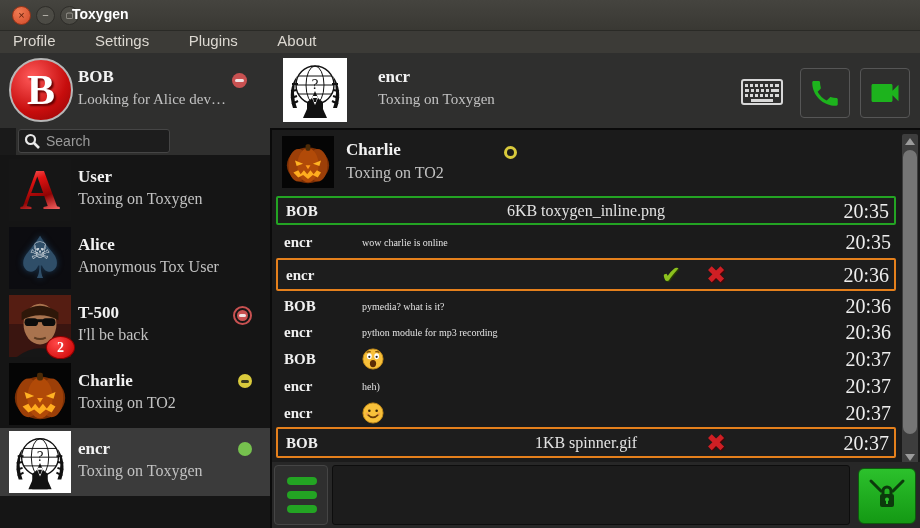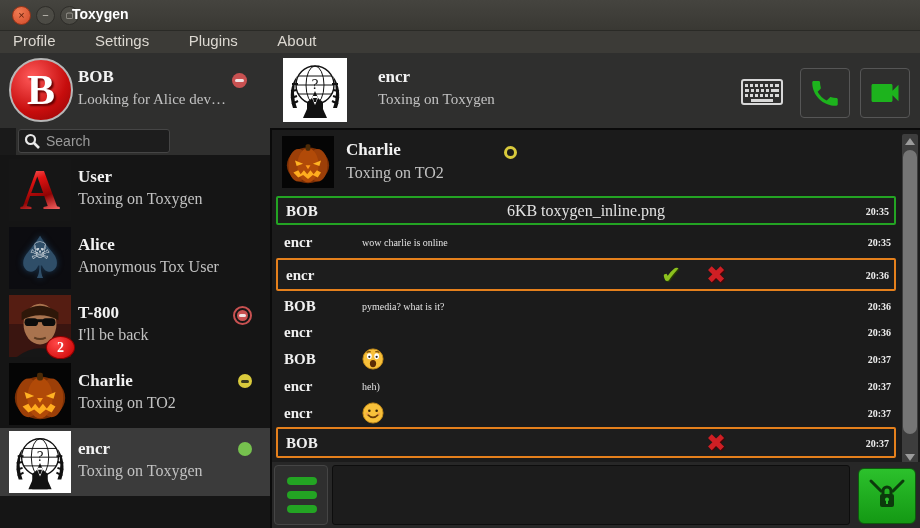--- a/index.html
+++ b/index.html
@@ -75,21 +75,21 @@
   
   .chatarea{position:absolute;left:270px;top:128px;width:650px;height:400px;background:#1b1b1b;
     border-left:2px solid #0a0a0a;border-top:2px solid #0a0a0a;box-sizing:border-box;}
   .chathead{position:absolute;left:0;top:2px;width:626px;height:58px;}
   .chathead .cav{left:10px;top:4px;width:52px;height:52px;}
   .chathead .cname{left:74px;top:8px;}
   .chathead .cstatus{left:74px;top:32px;}
   .chathead .cicon{left:232px;right:auto;top:14px;}
   .mrow{position:absolute;left:4px;right:24px;font-family:"Liberation Serif",serif;color:#e3e3e3;}
   .mrow .sender{position:absolute;left:8px;top:50%;transform:translateY(-50%);font-weight:bold;font-size:15px;color:#f0f0f0;}
-  .mrow .time{position:absolute;right:5px;top:50%;transform:translateY(-50%);font-size:10px;color:#eee;font-weight:bold;}
+  .mrow .time{position:absolute;right:5px;top:50%;transform:translateY(-50%);font-size:20px;color:#eee;}
   .mrow .body{position:absolute;left:86px;top:50%;transform:translateY(-50%);font-size:10px;}
   .mrow.file .body{left:0;right:0;text-align:center;font-size:16px;}
   .mrow.file{border:2px solid; border-radius:2px;background:#1d1d1d;box-sizing:border-box;}
   .mrow.green{border-color:var(--accent_green,#2fa32f);}
   .mrow.orange{border-color:var(--accent_orange,#e5801c);}
   .r1{top:66px;height:29px;}
   .r2{top:99px;height:26px;}
   .r3{top:128px;height:33px;}
   .r4{top:163px;height:26px;}
   .r5{top:189px;height:26px;}
@@ -270,21 +270,21 @@
         <rect width="64" height="64" fill="#3a1510"></rect>
         <rect x="0" y="0" width="64" height="30" fill="#551d12"></rect>
         <ellipse cx="32" cy="30" rx="17" ry="21" fill="#a9734e"></ellipse>
         <path d="M13 18 Q32 4 51 18 L51 26 Q32 16 13 26 Z" fill="#2e1709"></path>
         <rect x="16" y="24" width="14" height="8" rx="4" fill="#0c0c0c"></rect>
         <rect x="34" y="24" width="14" height="8" rx="4" fill="#0c0c0c"></rect>
         <rect x="29" y="25" width="6" height="3" fill="#0c0c0c"></rect>
         <path d="M26 44 Q32 47 38 44" stroke="#5e3c22" stroke-width="2" fill="none"></path>
         <path d="M8 64 Q32 46 56 64 Z" fill="#161616"></path>
       </svg>
-      <div class="name cname">T-800</div>
+      <div class="name cname">T-500</div>
       <div class="statusmsg cstatus">I'll be back</div>
       <span class="ic-busyring cicon"></span>
       <div class="badge">2</div>
     </div>
 
     <div class="crow c3">
       <svg class="cav" viewBox="0 0 64 64">
           <use href="#pumpkin-av"></use>
         </svg>
       <div class="name cname">Charlie</div>
@@ -332,20 +332,21 @@
     </div>
 
     <div class="mrow r4">
       <span class="sender">BOB</span>
       <span class="body">pymedia? what is it?</span>
       <span class="time">20:36</span>
     </div>
 
     <div class="mrow r5">
       <span class="sender">encr</span>
+      <span class="body">python module for mp3 recording</span>
       <span class="time">20:36</span>
     </div>
 
     <div class="mrow r6">
       <span class="sender">BOB</span>
       <svg class="emobody" viewBox="0 0 24 24">
         <circle cx="12" cy="12" r="11" fill="#f7c03a" stroke="#c78c18" stroke-width="1"></circle>
         <ellipse cx="8" cy="9" rx="2.6" ry="3.2" fill="#fff"></ellipse>
           <circle cx="8" cy="9.6" r="1.2" fill="#222"></circle>
         <ellipse cx="16" cy="9" rx="2.6" ry="3.2" fill="#fff"></ellipse>
@@ -371,20 +372,21 @@
           <circle cx="16" cy="9.5" r="1.4" fill="#3a2405"></circle>
         <path d="M6.5 14 Q12 19.5 17.5 14" stroke="#6b3c08" stroke-width="1.8" fill="none" stroke-linecap="round"></path>
         <circle cx="5.6" cy="13" r="1.6" fill="#f09a4f" opacity="0.7"></circle>
           <circle cx="18.4" cy="13" r="1.6" fill="#f09a4f" opacity="0.7"></circle>
       </svg>
       <span class="time">20:37</span>
     </div>
 
     <div class="mrow file orange r9">
       <span class="sender">BOB</span>
+      <span class="body">1KB spinner.gif</span>
       <span class="fact dec">✖</span>
       <span class="time">20:37</span>
     </div>
 
     <div class="vscroll">
       <div class="sarrow up">
           <div class="tri-up"></div>
         </div>
       <div class="sthumb"></div>
       <div class="sarrow down">

